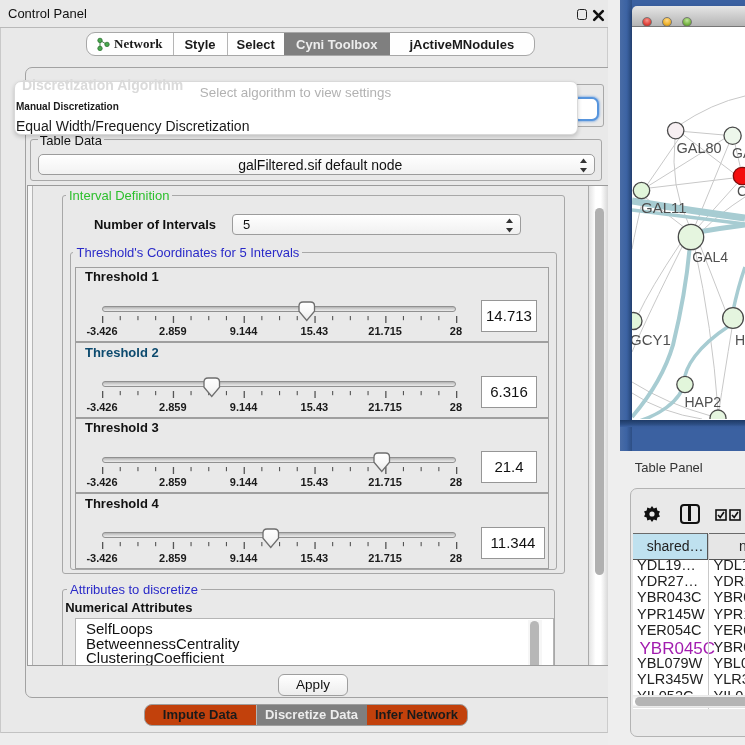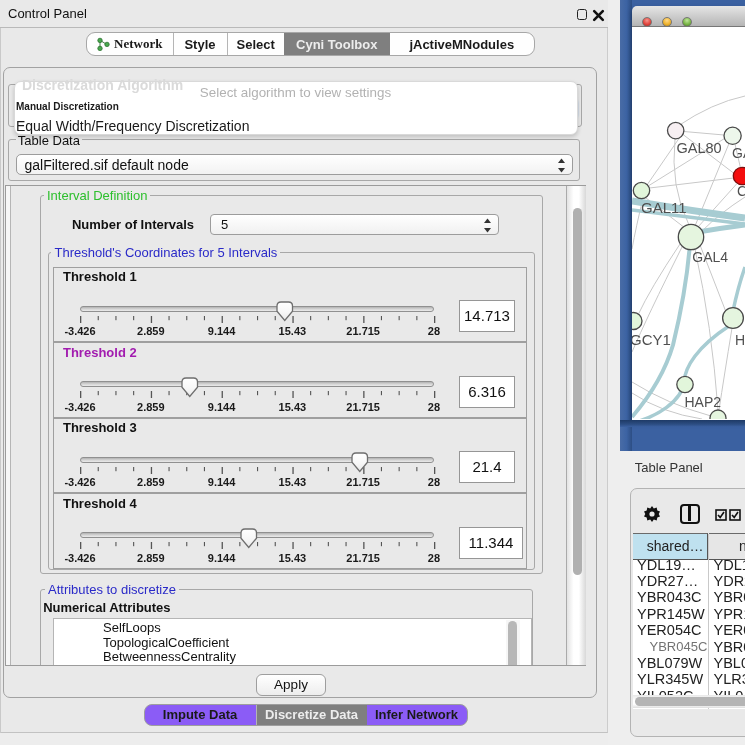--- a/index.html
+++ b/index.html
@@ -22,26 +22,26 @@
           <circle cx="3" cy="3.4" r="2.2" fill="#49a94f" stroke="#2c7231" stroke-width="0.8"></circle>
           <circle cx="3" cy="11.4" r="2.2" fill="#49a94f" stroke="#2c7231" stroke-width="0.8"></circle>
           <circle cx="10" cy="7.4" r="2.2" fill="#49a94f" stroke="#2c7231" stroke-width="0.8"></circle>
           <path d="M3 5 L3 10 M4.8 4.4 L8.4 6.6" stroke="#2c7231" stroke-width="0.9"></path>
         </svg>Network</div>
 <div style="width:54px;height:100%;display:flex;align-items:center;justify-content:center;border-right:1px solid #b5b5b5;">Style</div>
 <div style="width:56.5px;height:100%;display:flex;align-items:center;justify-content:center;">Select</div>
 <div style="width:105.5px;height:100%;display:flex;align-items:center;justify-content:center;background:#7f7f7f;color:#ededed;">Cyni Toolbox</div>
 <div style="flex:1;height:100%;display:flex;align-items:center;justify-content:center;">jActiveMNodules</div>
 </div>
-<div class="abs" style="left:3px;top:67px;width:594px;height:631px;border:1px solid #a2a2a2;border-radius:7px;background:#e9e9e9;">
+<div class="abs" style="left:25px;top:67px;width:594px;height:631px;border:1px solid #a2a2a2;border-radius:7px;background:#e9e9e9;">
 <div class="abs" style="left:4px;top:15.5px;width:574px;height:43px;border:1px solid #a8a8a8;border-radius:3px;"></div>
 <div class="abs" style="left:546px;top:29px;width:27px;height:24px;background:#fff;border:2.5px solid #5795dd;border-radius:7px;box-shadow:0 0 2px 1px rgba(90,150,224,.55);"></div>
 <div class="abs" style="left:4px;top:70.8px;width:572px;height:42.5px;border:1px solid #a8a8a8;border-radius:3px;"></div>
 <div class="abs" style="left:11.8px;top:64.5px;font-size:13px;color:#111;background:#e9e9e9;padding:0 2px;">Table Data</div>
-<div class="abs" style="left:11.5px;top:85.8px;width:557.5px;height:21.5px;background:linear-gradient(#ffffff,#f2f2f2);border:1px solid #9c9c9c;border-radius:5px;font-size:14px;color:#111;line-height:20px;padding-left:8px;">galFiltered.sif default node<svg class="abs" style="right:6px;top:3px;" width="9" height="15" viewBox="0 0 9 15">
+<div class="abs" style="left:11.5px;top:85.8px;width:557.5px;height:21.5px;background:linear-gradient(#ffffff,#f2f2f2);border:1px solid #9c9c9c;border-radius:5px;font-size:14px;color:#111;line-height:20px;padding-left:8px;text-align:center;">galFiltered.sif default node<svg class="abs" style="right:6px;top:3px;" width="9" height="15" viewBox="0 0 9 15">
           <path d="M4.5 0.5 L8 5 L1 5 Z" fill="#333"></path>
           <path d="M4.5 14.5 L8 10 L1 10 Z" fill="#333"></path>
         </svg></div>
 <div class="abs" style="left:1.3px;top:117.4px;width:580.7px;height:480.7px;border:1px solid #9b9b9b;background:#e9e9e9;overflow:hidden;">
 <div class="abs" style="left:0;top:0;width:3.4px;height:479px;background:#f6f6f6;"></div>
 <div class="abs" style="left:3.4px;top:0;width:1px;height:479px;background:#b5b5b5;"></div>
 <div class="abs" style="left:33.5px;top:8.4px;width:503.2px;height:379.5px;border:1px solid #a8a8a8;border-radius:3px;"></div>
 <div class="gbt" style="left:37.7px;top:3.1px;color:#2cbf2c;">Interval Definition</div>
 <div class="abs" style="left:65.7px;top:31.1px;font-size:13px;font-weight:bold;color:#111;">Number of Intervals</div>
 <div class="abs" style="left:203.7px;top:27.9px;width:289px;height:21px;background:linear-gradient(#ffffff,#f0f0f0);border:1px solid #9c9c9c;border-radius:4px;font-size:13px;color:#111;line-height:19px;padding-left:10px;">5<svg class="abs" style="right:6px;top:3px;" width="9" height="15" viewBox="0 0 9 15">
@@ -88,21 +88,21 @@
                 <stop offset="0" stop-color="#ffffff"></stop>
                 <stop offset="0.55" stop-color="#f7f7f7"></stop>
                 <stop offset="1" stop-color="#e9e9e9"></stop>
               </linearGradient>
             </defs>
             <path d="M1 5 Q1 1 5 1 L12.5 1 Q16.5 1 16.5 5 L16.5 10.2 L8.75 19.5 L1 10.2 Z" fill="url(#thg)" stroke="#6e6e6e" stroke-width="1.3"></path>
           </svg>
 <div class="abs" style="left:405px;top:32.6px;width:56px;height:31.7px;background:#fff;border:1.5px solid #969696;font-size:15px;color:#111;text-align:center;line-height:29px;">14.713</div>
 </div>
 <div class="abs" style="left:46.7px;top:155.9px;width:474px;height:75.6px;border:1px solid #9f9f9f;background:#e9e9e9;">
-<div class="abs" style="left:9px;top:1.5px;font-size:13px;font-weight:bold;color:#a21caf;">Threshold 2</div>
+<div class="abs" style="left:9px;top:1.5px;font-size:13px;font-weight:bold;color:#0c4a6e;">Threshold 2</div>
 <div class="abs" style="left:26.0px;top:38px;width:354px;height:6px;border:1px solid #909090;border-radius:3px;background:linear-gradient(#b2b2b2,#d4d4d4 50%,#ebebeb);"></div>
 <svg class="abs" style="left:0;top:0;" width="474" height="75" viewBox="0 0 474 75">
             <rect x="26.0" y="48.0" width="1.3" height="7.0" fill="#555"></rect>
             <rect x="43.7" y="48.0" width="1.1" height="4.2" fill="#555"></rect>
             <rect x="61.4" y="48.0" width="1.1" height="4.2" fill="#555"></rect>
             <rect x="79.1" y="48.0" width="1.1" height="4.2" fill="#555"></rect>
             <rect x="96.8" y="48.0" width="1.3" height="7.0" fill="#555"></rect>
             <rect x="114.5" y="48.0" width="1.1" height="4.2" fill="#555"></rect>
             <rect x="132.2" y="48.0" width="1.1" height="4.2" fill="#555"></rect>
             <rect x="149.9" y="48.0" width="1.1" height="4.2" fill="#555"></rect>
@@ -222,34 +222,33 @@
                 <stop offset="1" stop-color="#e9e9e9"></stop>
               </linearGradient>
             </defs>
             <path d="M1 5 Q1 1 5 1 L12.5 1 Q16.5 1 16.5 5 L16.5 10.2 L8.75 19.5 L1 10.2 Z" fill="url(#thg)" stroke="#6e6e6e" stroke-width="1.3"></path>
           </svg>
 <div class="abs" style="left:405px;top:32.6px;width:64px;height:31.7px;background:#fff;border:1.5px solid #969696;font-size:15px;color:#111;text-align:center;line-height:29px;">11.344</div>
 </div>
 <div class="abs" style="left:33.4px;top:402.3px;width:493.3px;height:90px;border:1px solid #a8a8a8;border-radius:3px;"></div>
 <div class="gbt" style="left:38.7px;top:396.9px;color:#2a2ac8;">Attributes to discretize</div>
 <div class="abs" style="left:36.9px;top:413.6px;font-size:13px;font-weight:bold;color:#111;">Numerical Attributes</div>
-<div class="abs" style="left:46.7px;top:432.1px;width:479px;height:60px;background:#fff;border:1px solid #b5b5b5;font-size:13px;color:#111;padding-left:39px;">
+<div class="abs" style="left:46.7px;top:432.1px;width:479px;height:60px;background:#fff;border:1px solid #b5b5b5;font-size:15px;color:#111;">
 <div style="padding:0.5px 0 0 10px;height:14.5px;">SelfLoops</div>
-<div style="padding:1px 0 0 10px;height:14.5px;">TopologicalCoefficient</div>
 <div style="padding:1px 0 0 10px;height:14.5px;">BetweennessCentrality</div>
 <div style="padding:1px 0 0 10px;height:14.5px;">ClusteringCoefficient</div>
 <div class="abs" style="right:11px;top:1px;width:14px;height:58px;background:#f6f6f6;"></div>
 <div class="abs" style="right:13.5px;top:2px;width:9px;height:56px;background:#b7b7b7;border-radius:4.5px;"></div>
 </div>
 </div>
 <div class="abs" style="left:562px;top:118.4px;width:19.5px;height:479px;background:linear-gradient(90deg,#e3e3e3,#ffffff 35%,#ffffff 62%,#d8d8d8);border-left:1px solid #aaa;"></div>
 <div class="abs" style="left:568.5px;top:140px;width:9.5px;height:367px;background:#b0b0b0;border-radius:4.7px;"></div>
 <div class="abs" style="left:252px;top:606px;width:70px;height:22px;background:linear-gradient(#ffffff,#ededed);border:1px solid #9e9e9e;border-radius:6px;font-size:13.5px;color:#111;text-align:center;line-height:20px;">Apply</div>
 </div>
-<div class="abs" style="left:143.5px;top:704px;width:324px;height:21.5px;background:#8b5cf6;border:1px solid #9e9e9e;border-radius:8px;overflow:hidden;display:flex;align-items:center;font-size:13px;font-weight:bold;color:#1a1a1a;">
+<div class="abs" style="left:143.5px;top:704px;width:324px;height:21.5px;background:#c2410c;border:1px solid #9e9e9e;border-radius:8px;overflow:hidden;display:flex;align-items:center;font-size:13px;font-weight:bold;color:#1a1a1a;">
 <div style="width:112px;height:100%;display:flex;align-items:center;justify-content:center;border-right:1px solid #b5b5b5;">Impute Data</div>
 <div style="width:110px;height:100%;display:flex;align-items:center;justify-content:center;background:#7f7f7f;color:#ededed;">Discretize Data</div>
 <div style="flex:1;height:100%;display:flex;align-items:center;justify-content:center;">Infer Network</div>
 </div>
 </div>
 <div class="abs" style="left:13.5px;top:81px;width:564px;height:54px;background:#ffffff;border-radius:7px;border:1px solid #d9d9d9;box-shadow:0 2px 4px rgba(0,0,0,0.18);"></div>
 <div class="abs" style="left:22px;top:76.5px;font-size:14px;font-weight:bold;color:#dadada;">Discretization Algorithm</div>
 <div class="abs" style="left:13.5px;top:85px;width:564px;text-align:center;font-size:13.4px;color:#b2b2b2;">Select algorithm to view settings</div>
 <div class="abs" style="left:16px;top:101px;font-size:10px;font-weight:bold;color:#1a1a1a;">Manual Discretization</div>
 <div class="abs" style="left:16px;top:117.5px;font-size:14px;color:#1a1a1a;">Equal Width/Frequency Discretization</div>
@@ -335,21 +334,21 @@
 <div class="abs" style="left:4.5px;top:22.2px;font-size:14.5px;color:#222;white-space:nowrap;">YDL19…</div>
 <div class="abs" style="left:81px;top:22.2px;font-size:14.5px;color:#222;white-space:nowrap;">YDL1</div>
 <div class="abs" style="left:4.5px;top:38.6px;font-size:14.5px;color:#222;white-space:nowrap;">YDR27…</div>
 <div class="abs" style="left:81px;top:38.6px;font-size:14.5px;color:#222;white-space:nowrap;">YDR2</div>
 <div class="abs" style="left:4.5px;top:55.0px;font-size:14.5px;color:#222;white-space:nowrap;">YBR043C</div>
 <div class="abs" style="left:81px;top:55.0px;font-size:14.5px;color:#222;white-space:nowrap;">YBR0</div>
 <div class="abs" style="left:4.5px;top:71.4px;font-size:14.5px;color:#222;white-space:nowrap;">YPR145W</div>
 <div class="abs" style="left:81px;top:71.4px;font-size:14.5px;color:#222;white-space:nowrap;">YPR1</div>
 <div class="abs" style="left:4.5px;top:87.8px;font-size:14.5px;color:#222;white-space:nowrap;">YER054C</div>
 <div class="abs" style="left:81px;top:87.8px;font-size:14.5px;color:#222;white-space:nowrap;">YER0</div>
-<div class="abs" style="left:17px;top:104.2px;font-size:13px;color:#737373;white-space:nowrap;">YBR045C</div>
+<div class="abs" style="left:7px;top:104.2px;font-size:17px;color:#a21caf;white-space:nowrap;">YBR045C</div>
 <div class="abs" style="left:81px;top:104.2px;font-size:14.5px;color:#222;white-space:nowrap;">YBR0</div>
 <div class="abs" style="left:4.5px;top:120.6px;font-size:14.5px;color:#222;white-space:nowrap;">YBL079W</div>
 <div class="abs" style="left:81px;top:120.6px;font-size:14.5px;color:#222;white-space:nowrap;">YBL0</div>
 <div class="abs" style="left:4.5px;top:137.0px;font-size:14.5px;color:#222;white-space:nowrap;">YLR345W</div>
 <div class="abs" style="left:81px;top:137.0px;font-size:14.5px;color:#222;white-space:nowrap;">YLR3</div>
 <div class="abs" style="left:4.5px;top:153.4px;font-size:14.5px;color:#222;white-space:nowrap;">YIL052C</div>
 <div class="abs" style="left:81px;top:153.4px;font-size:14.5px;color:#222;white-space:nowrap;">YIL0</div>
 <div class="abs" style="left:75px;top:0;width:1px;height:175px;background:#c9c9c9;"></div>
 </div>
 <div class="abs" style="left:1.5px;top:205.5px;width:118.5px;height:13px;background:linear-gradient(#e8e8e8,#ffffff 40%,#ffffff 70%,#dedede);"></div>

